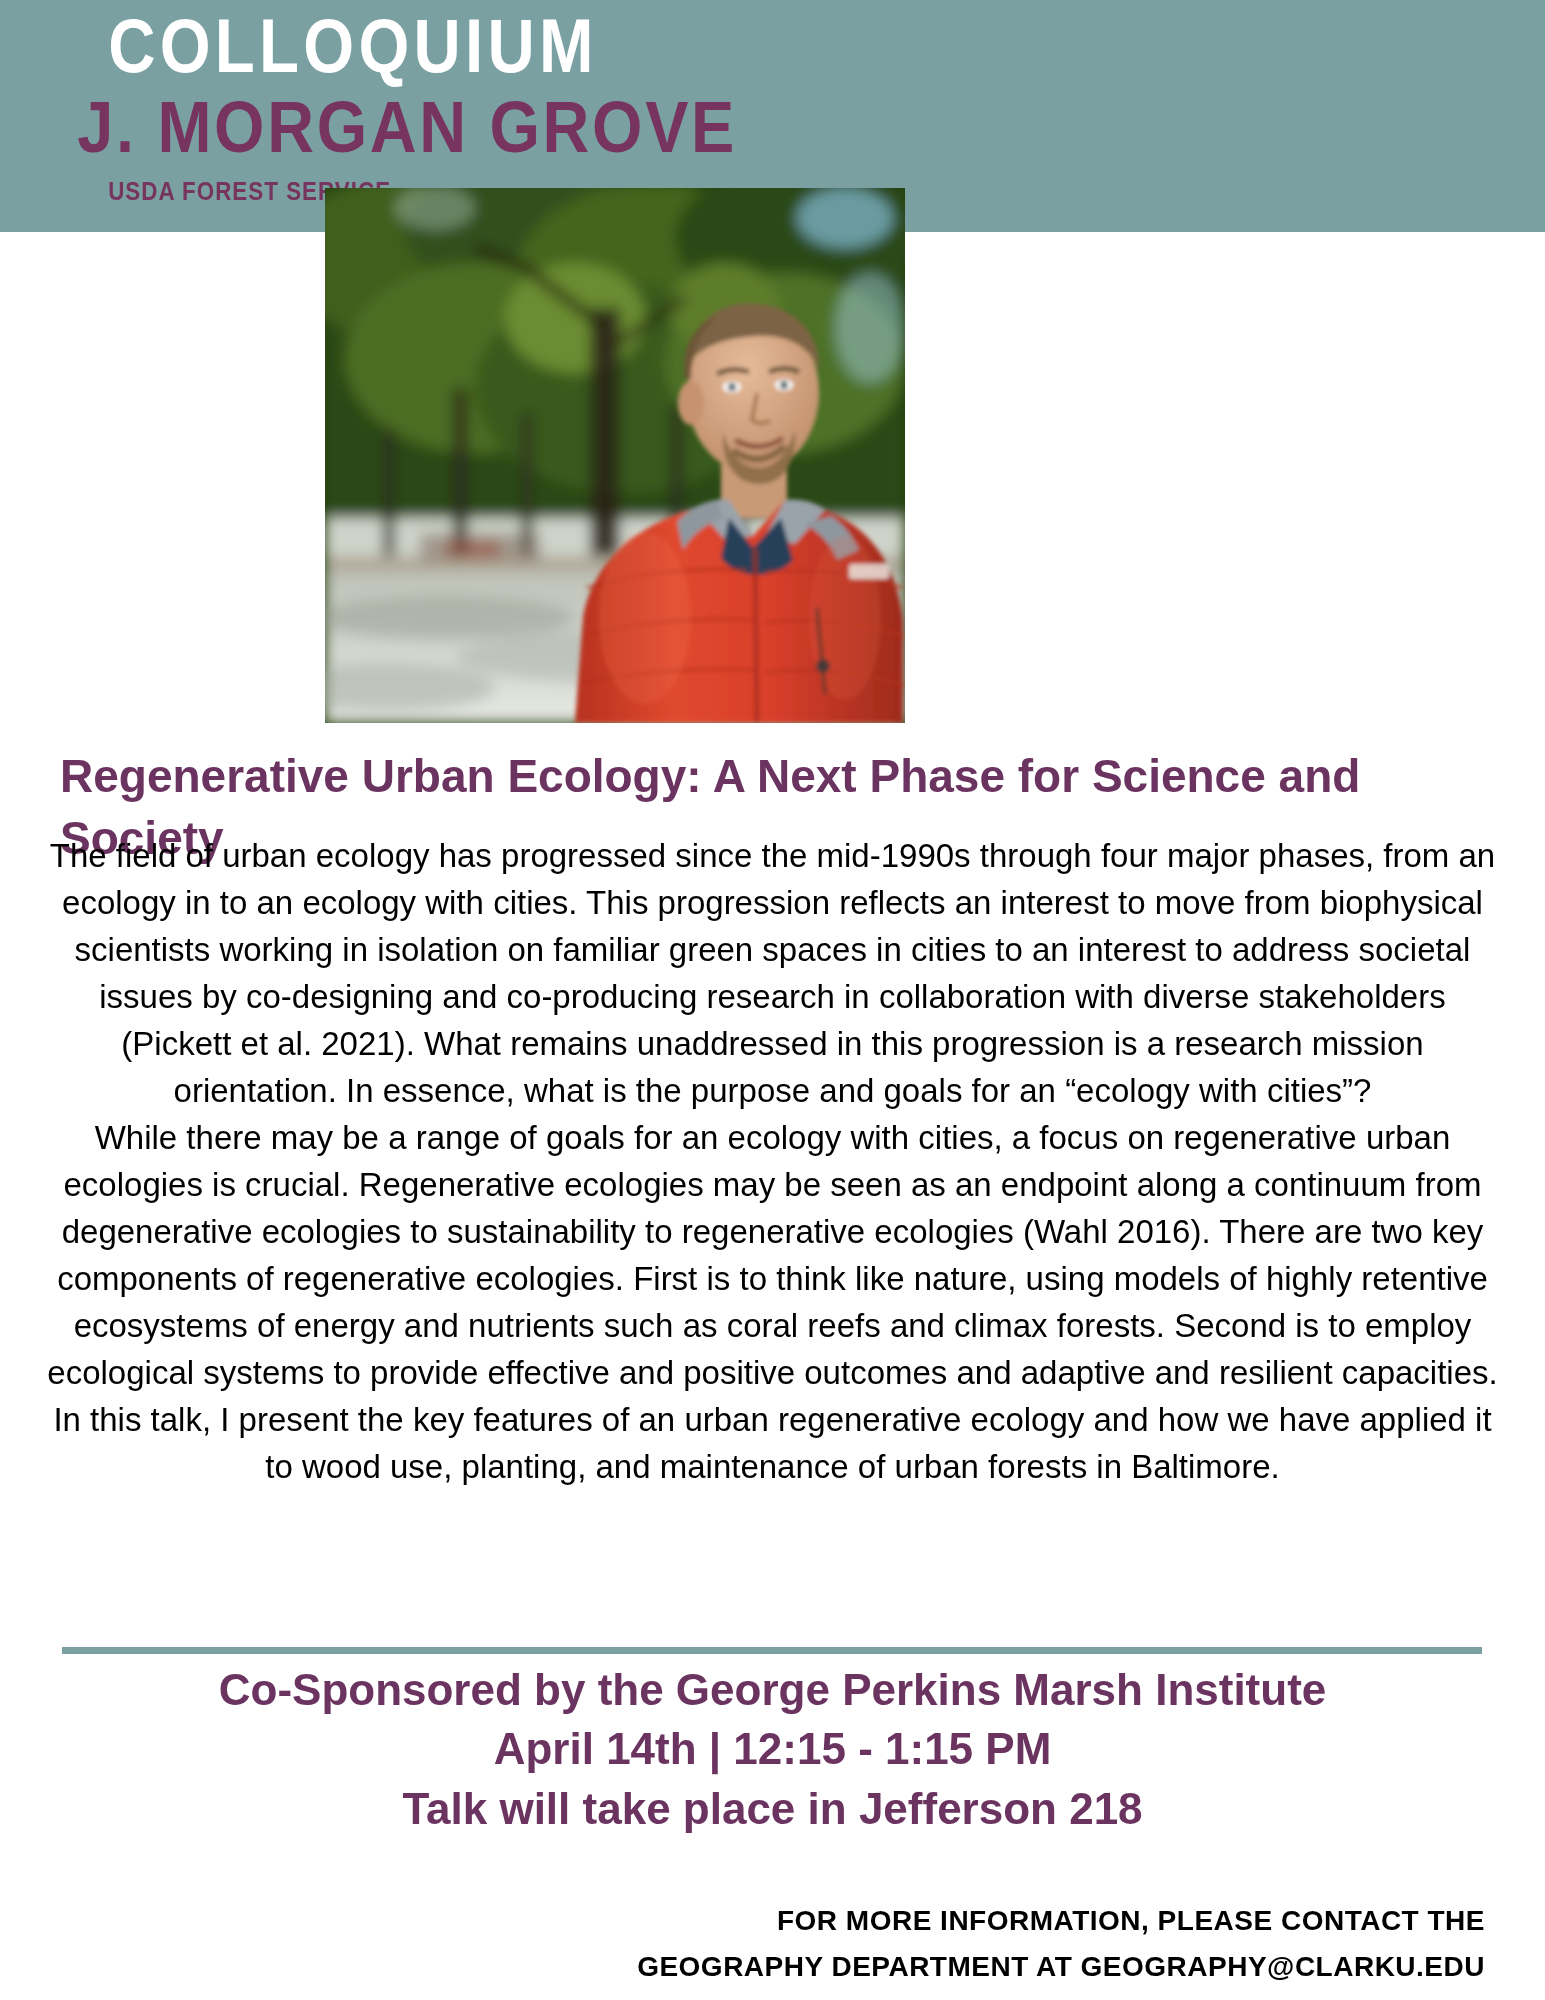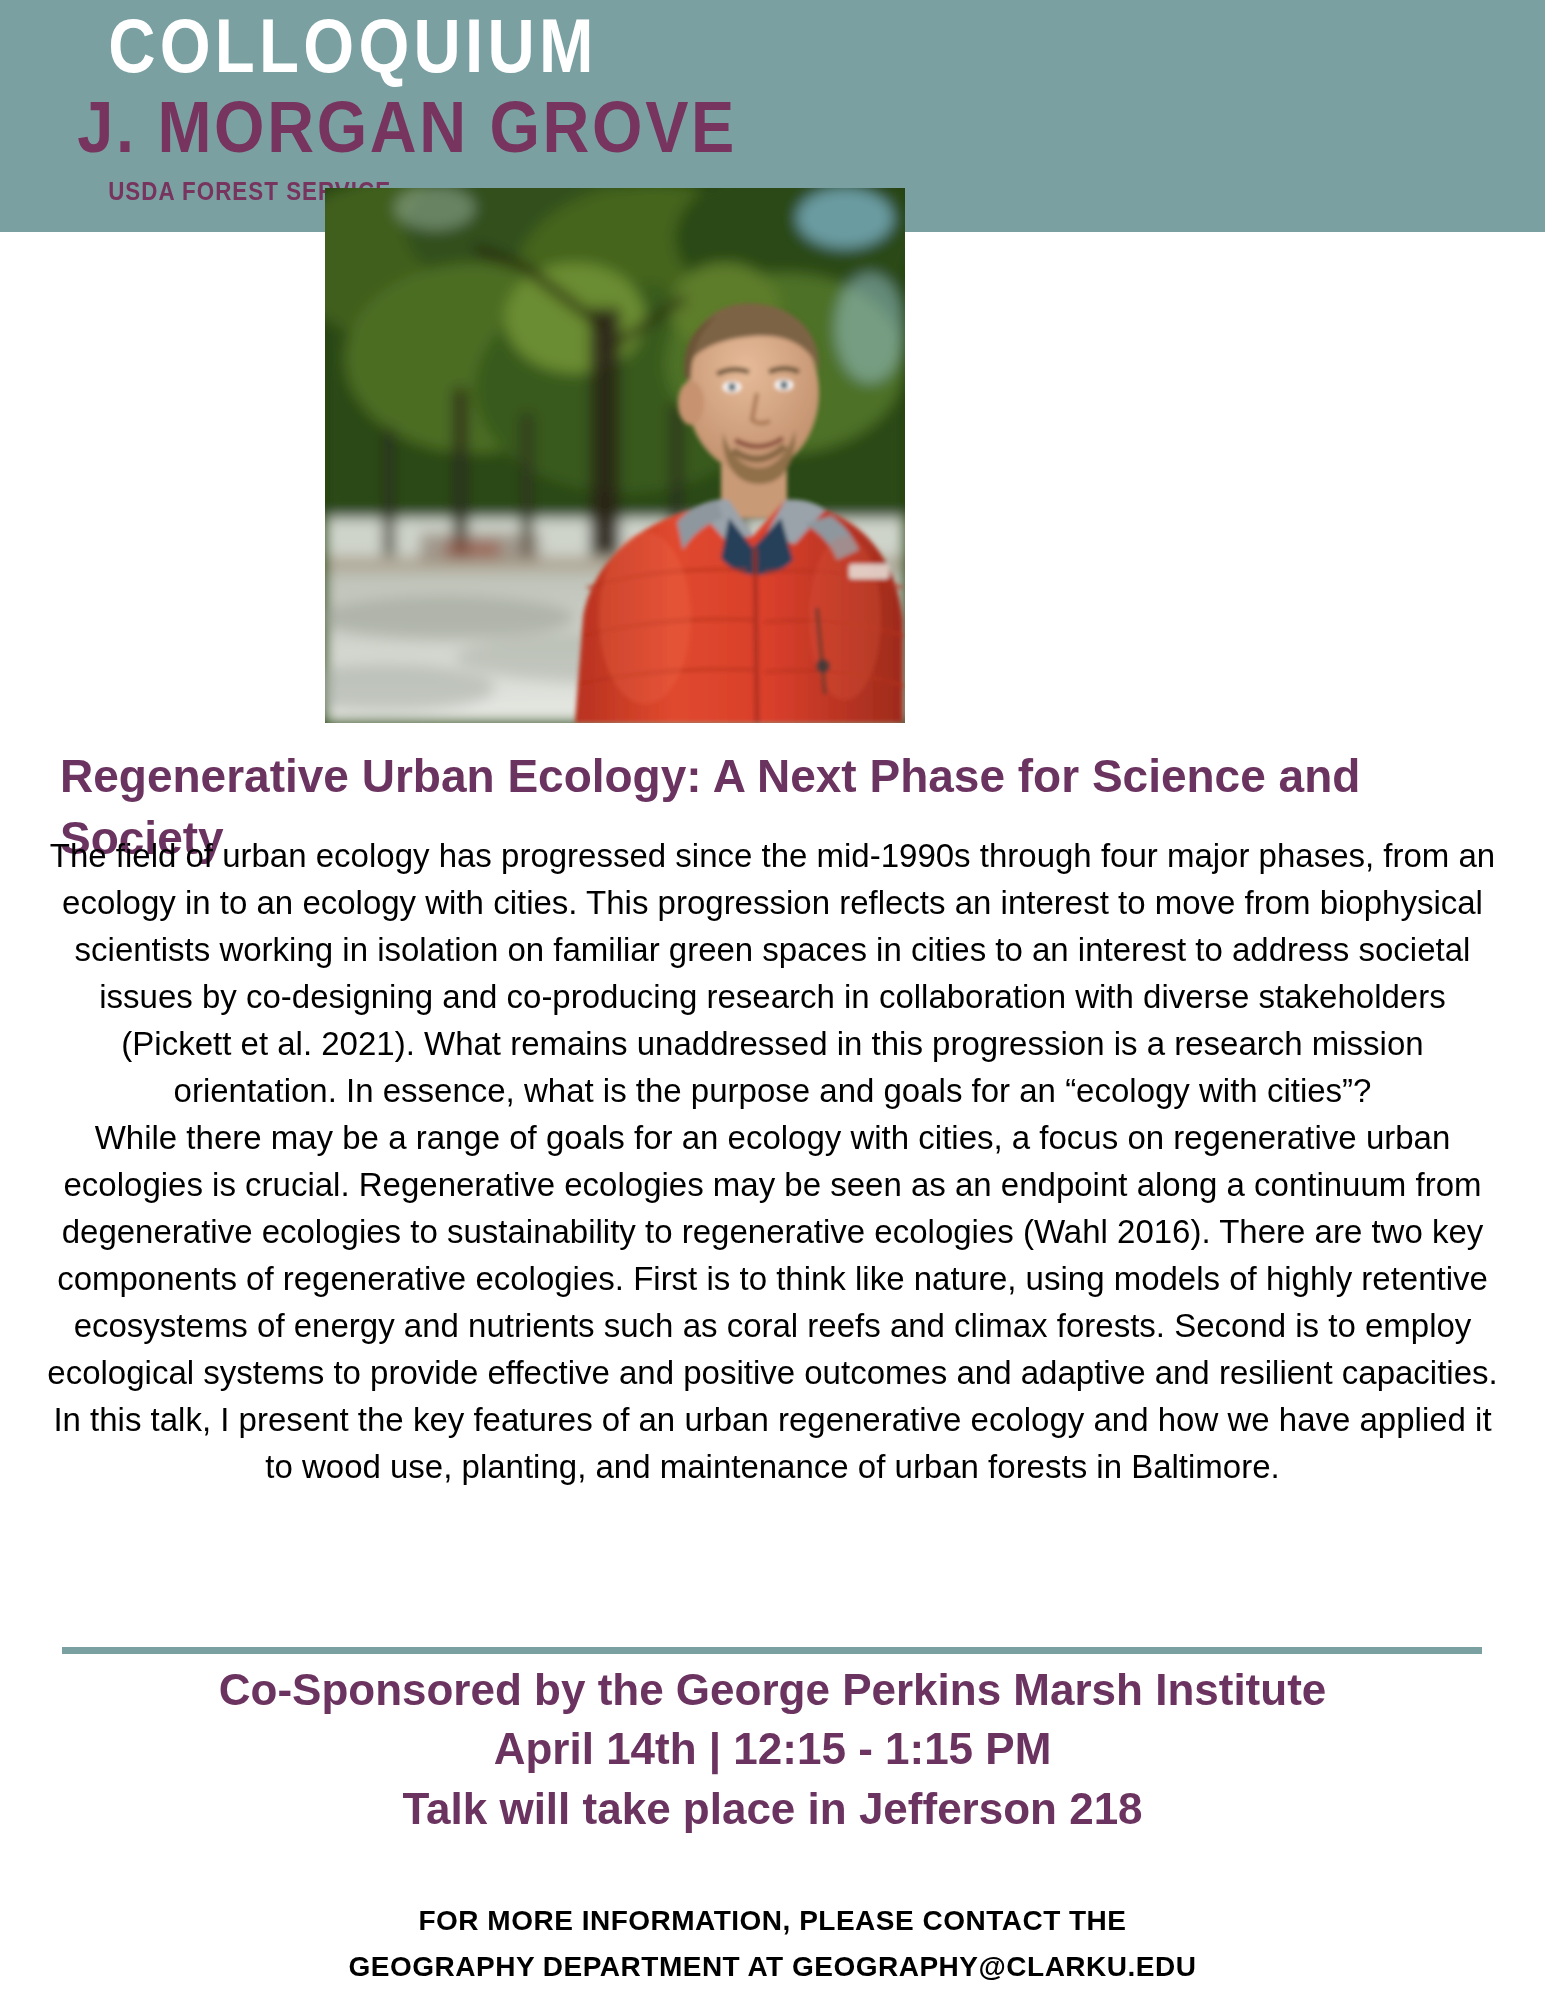--- a/index.html
+++ b/index.html
@@ -134,21 +134,21 @@
   .details-line1 { font-size: 44px; line-height: 60px; }
   .details-line2 { font-size: 44px; line-height: 58px; }
   .details-line3 { font-size: 44px; line-height: 62px; }
 
   
   .footer {
     position: absolute;
     left: 60px;
     top: 1898px;
     width: 1425px;
-    text-align: center;
+    text-align: right;
     font-family: "Liberation Sans Narrow", "Liberation Sans", sans-serif;
     font-weight: bold;
     font-size: 28px;
     line-height: 46px;
     letter-spacing: 0.5px;
     color: #000000;
   }
 </style>
 </head>
 <body>

